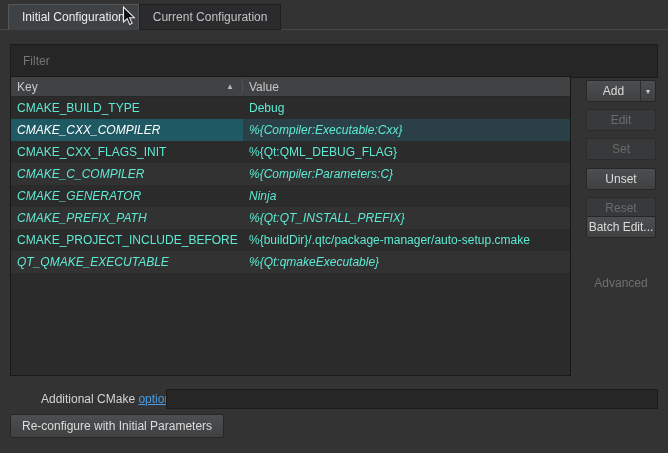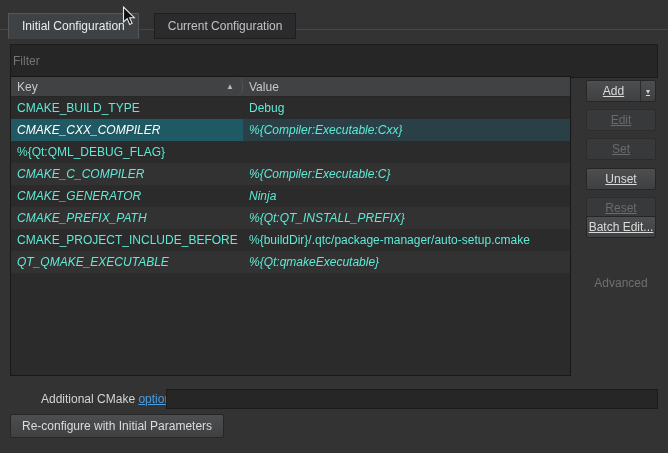--- a/index.html
+++ b/index.html
@@ -16,36 +16,36 @@
     height: 453px;
     background: #333333;
     overflow: hidden;
   }
 
   
   .tab-strip-line {
     position: absolute; top: 29px; left: 0; width: 668px; height: 1px;
     background: #474747; z-index: 1;
   }
-  .tabbar { position: absolute; top: 13px; left: 8px; display: flex; gap: 15px; z-index: 2; }
+  .tabbar { position: absolute; top: 4px; left: 8px; display: flex; gap: 0; z-index: 2; }
   .tab {
     height: 26px; padding: 5px 13px 0 13px;
     background: #2b2b2d; border: 1px solid #1f1f1f;
     color: #c2c2c2; white-space: nowrap; cursor: default;
   }
   .tab.selected {
     background: #3f4244; border-color: #565656;
     border-bottom: 1px solid #3f4244; color: #ececec;
   }
 
   
   .filter-input {
     position: absolute; left: 10px; top: 44px; width: 648px; height: 34px;
     background: #262626; border: 1px solid #1b1b1b; color: #d4d4d4;
-    padding: 0 2px; font: inherit;
+    padding: 0 12px; font: inherit;
   }
   input::placeholder { color: #757575; font-style: normal; }
 
   
   .table {
     position: absolute; left: 10px; top: 76px; width: 561px; height: 300px;
     background: #2b2b2b; border: 1px solid #181818;
   }
   .thead {
     display: flex; height: 20px; background: #404244;
@@ -68,21 +68,21 @@
   .tr.selected .td-key { background: var(--selection, #1f5a64); color: #ffffff; }
   .tr.selected .td-value { background: #2b4046; }
 
   
   .buttons { position: absolute; left: 586px; top: 0; width: 70px; height: 453px; }
   .btn {
     position: absolute; left: 0; width: 70px; height: 22px;
     background: linear-gradient(#4c4e50, #3e4042);
     border: 1px solid #262626; border-radius: 2px;
     color: #dcdcdc; font: inherit; font-size: 12px;
-    text-align: center; padding: 0; cursor: default; text-decoration: underline;
+    text-align: center; padding: 0; cursor: default;
   }
   .btn:disabled {
     background: #38393a; color: #6b6b6b; border-color: #2c2c2c;
   }
   .btn-add { top: 80px; display: flex; align-items: center; }
   .btn-add .lbl { flex: 1; text-align: center; }
   .btn-add .arrow {
     width: 15px; height: 100%; display: flex; align-items: center; justify-content: center;
     border-left: 1px solid #2c2c2c; font-size: 8px; color: #cfcfcf;
   }
@@ -147,25 +147,26 @@
     <div class="tbody">
       <div class="tr">
         <div class="td td-key">CMAKE_BUILD_TYPE</div>
         <div class="td td-value">Debug</div>
       </div>
       <div class="tr selected">
         <div class="td td-key italic">CMAKE_CXX_COMPILER</div>
         <div class="td td-value italic">%{Compiler:Executable:Cxx}</div>
       </div>
       <div class="tr">
+        <div class="td td-key">CMAKE_CXX_FLAGS_INIT</div>
         <div class="td td-value">%{Qt:QML_DEBUG_FLAG}</div>
       </div>
       <div class="tr">
         <div class="td td-key italic">CMAKE_C_COMPILER</div>
-        <div class="td td-value italic">%{Compiler:Executable:C}</div>
+        <div class="td td-value italic">%{Compiler:Parameters:C}</div>
       </div>
       <div class="tr">
         <div class="td td-key italic">CMAKE_GENERATOR</div>
         <div class="td td-value italic">Ninja</div>
       </div>
       <div class="tr">
         <div class="td td-key italic">CMAKE_PREFIX_PATH</div>
         <div class="td td-value italic">%{Qt:QT_INSTALL_PREFIX}</div>
       </div>
       <div class="tr">

